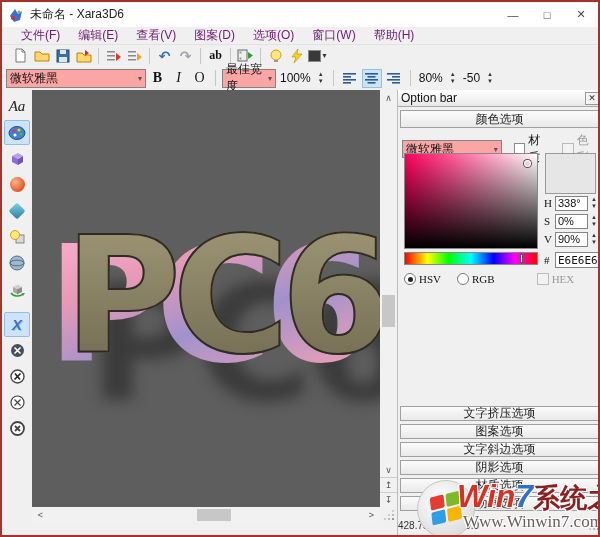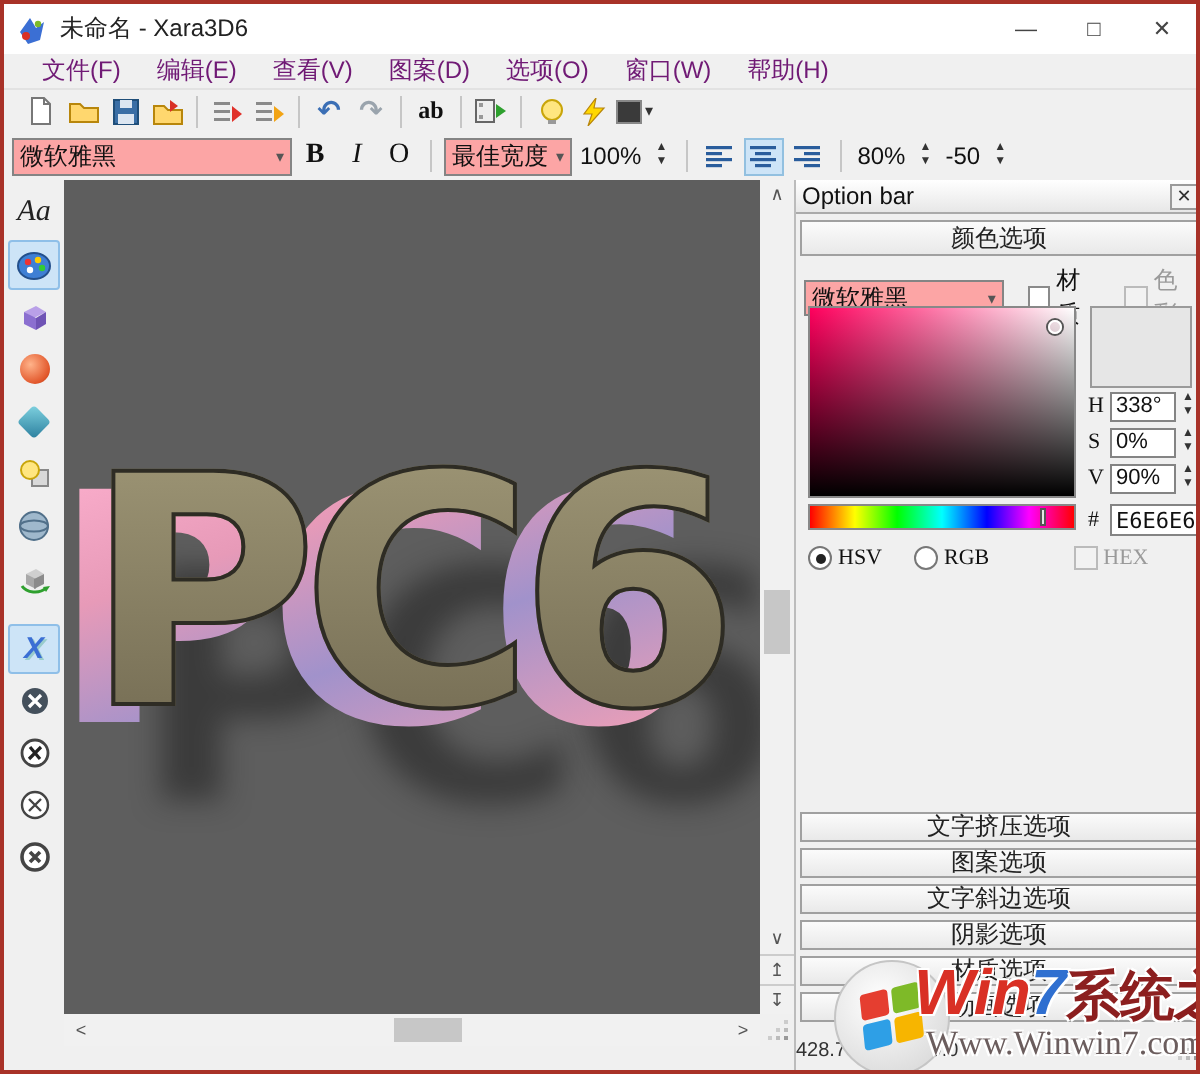--- a/index.html
+++ b/index.html
@@ -28,21 +28,21 @@
   .glyph-undo { color:#3b6fb5; font-size:14px; font-weight:bold; }
   .glyph-redo { color:#9aa4ad; font-size:14px; font-weight:bold; }
   .ab-label { font-family:"Liberation Serif",serif; font-size:12px; font-weight:bold; }
   .swatch-box { width:13px; height:12px; background:#3a3a3a; border:1px solid #888; }
   .caret { font-size:8px; color:#333; margin-left:1px; }
 
   .combo { height:19px; background:#fca5a5; border:1px solid #848484; display:flex;
            align-items:center; padding:0 3px; font-size:12px; }
   .combo .arrow { margin-left:auto; font-size:8px; color:#555; padding-left:4px; }
   .combo-font { width:140px; }
-  .combo-width { width:64px; }
+  .combo-width { width:54px; }
   .fmt-btn { width:19px; height:19px; display:flex; align-items:center; justify-content:center;
              font-family:"Liberation Serif",serif; font-size:14px; }
   .fmt-b { font-weight:bold; } .fmt-i { font-style:italic; } .fmt-o { }
   .spin-val { font-size:12px; padding:0 2px; }
   .spinner { display:flex; flex-direction:column; justify-content:center; width:12px; height:18px;
              line-height:6px; }
   .spinner span { font-size:6px; color:#333; text-align:center; height:7px; }
   .align-btn { width:20px; height:19px; display:flex; align-items:center; justify-content:center;
                border:1px solid transparent; }
   .align-btn.active { background:#cde4f7; border-color:#92c0e0; }
@@ -58,21 +58,21 @@
              text-shadow:1px 1px 0 #9cc; }
   .sphere-orange { width:15px; height:15px; border-radius:50%;
         background:radial-gradient(circle at 35% 35%, #ffb38a, #e2572b 70%, #a33410); }
   .bevel-diamond { width:12px; height:12px; transform:rotate(45deg);
         background:linear-gradient(135deg,#7fd2e0,#2b7f9e); border-radius:2px; }
   .tool-gap { height:10px; }
 
   
   .canvas { position:absolute; left:30px; top:88px; width:348px; height:417px; background:#5e5e5e;
             overflow:hidden; }
-  .text3d { position:absolute; left:10px; top:127px; font-size:160px; font-weight:bold;
+  .text3d { position:absolute; left:32px; top:127px; font-size:160px; font-weight:bold;
             font-family:"DejaVu Sans",sans-serif; letter-spacing:-9px; line-height:1; }
   .t-layer { position:absolute; left:0; top:0; white-space:nowrap; }
   .t-shadow { color:transparent; text-shadow:24px 48px 14px rgba(25,25,25,.50); }
   .t-back { background:linear-gradient(160deg,#f8abc9 8%,#e79ab8 30%,#a192cb 58%,#ef9fb6 92%);
             -webkit-background-clip:text; background-clip:text; color:transparent;
             transform:translate(-17px,9px); }
   .t-front { position:relative; background:linear-gradient(#a29a79,#6f674f);
              -webkit-background-clip:text; background-clip:text; color:transparent;
              -webkit-text-stroke:2px #2e2c24; }
 

